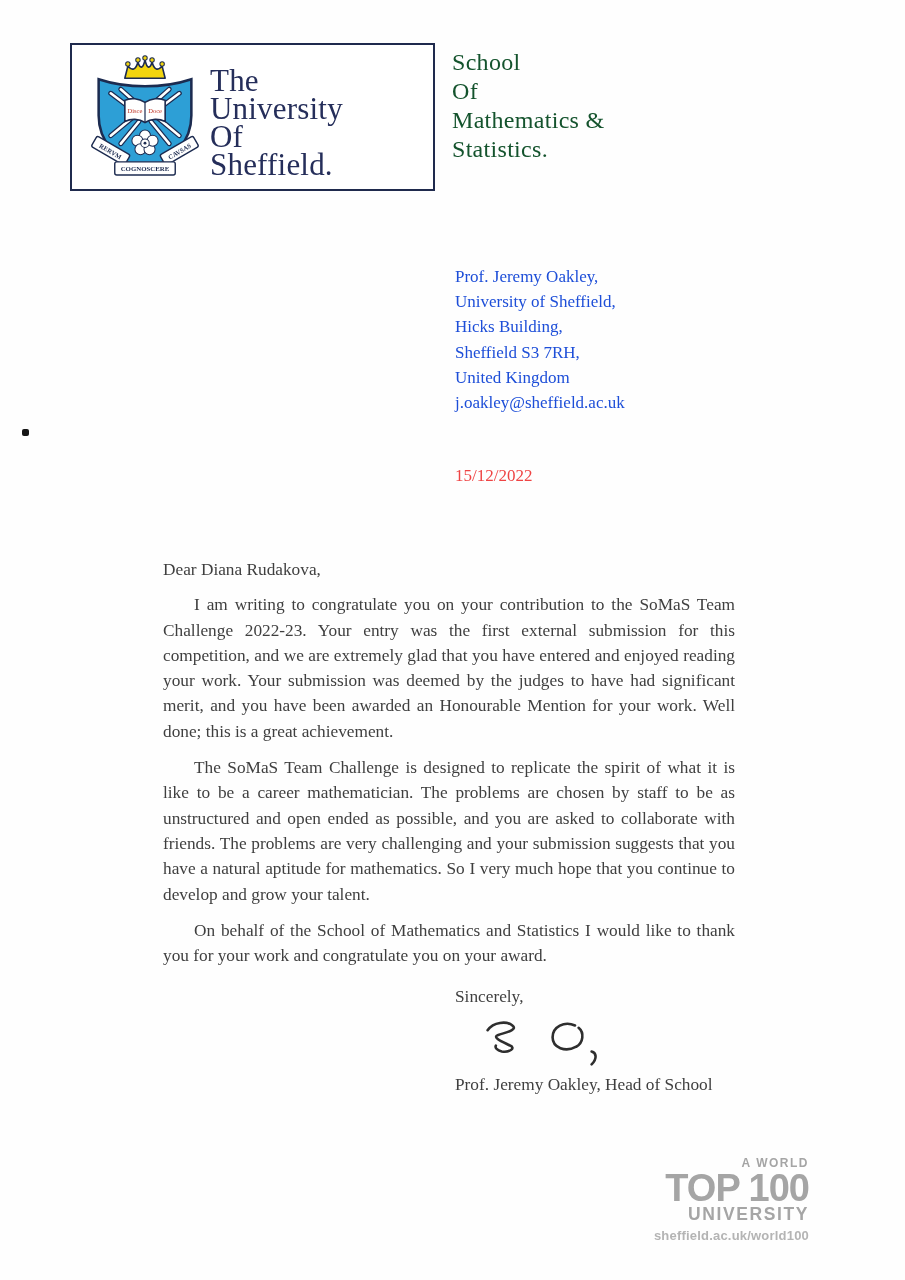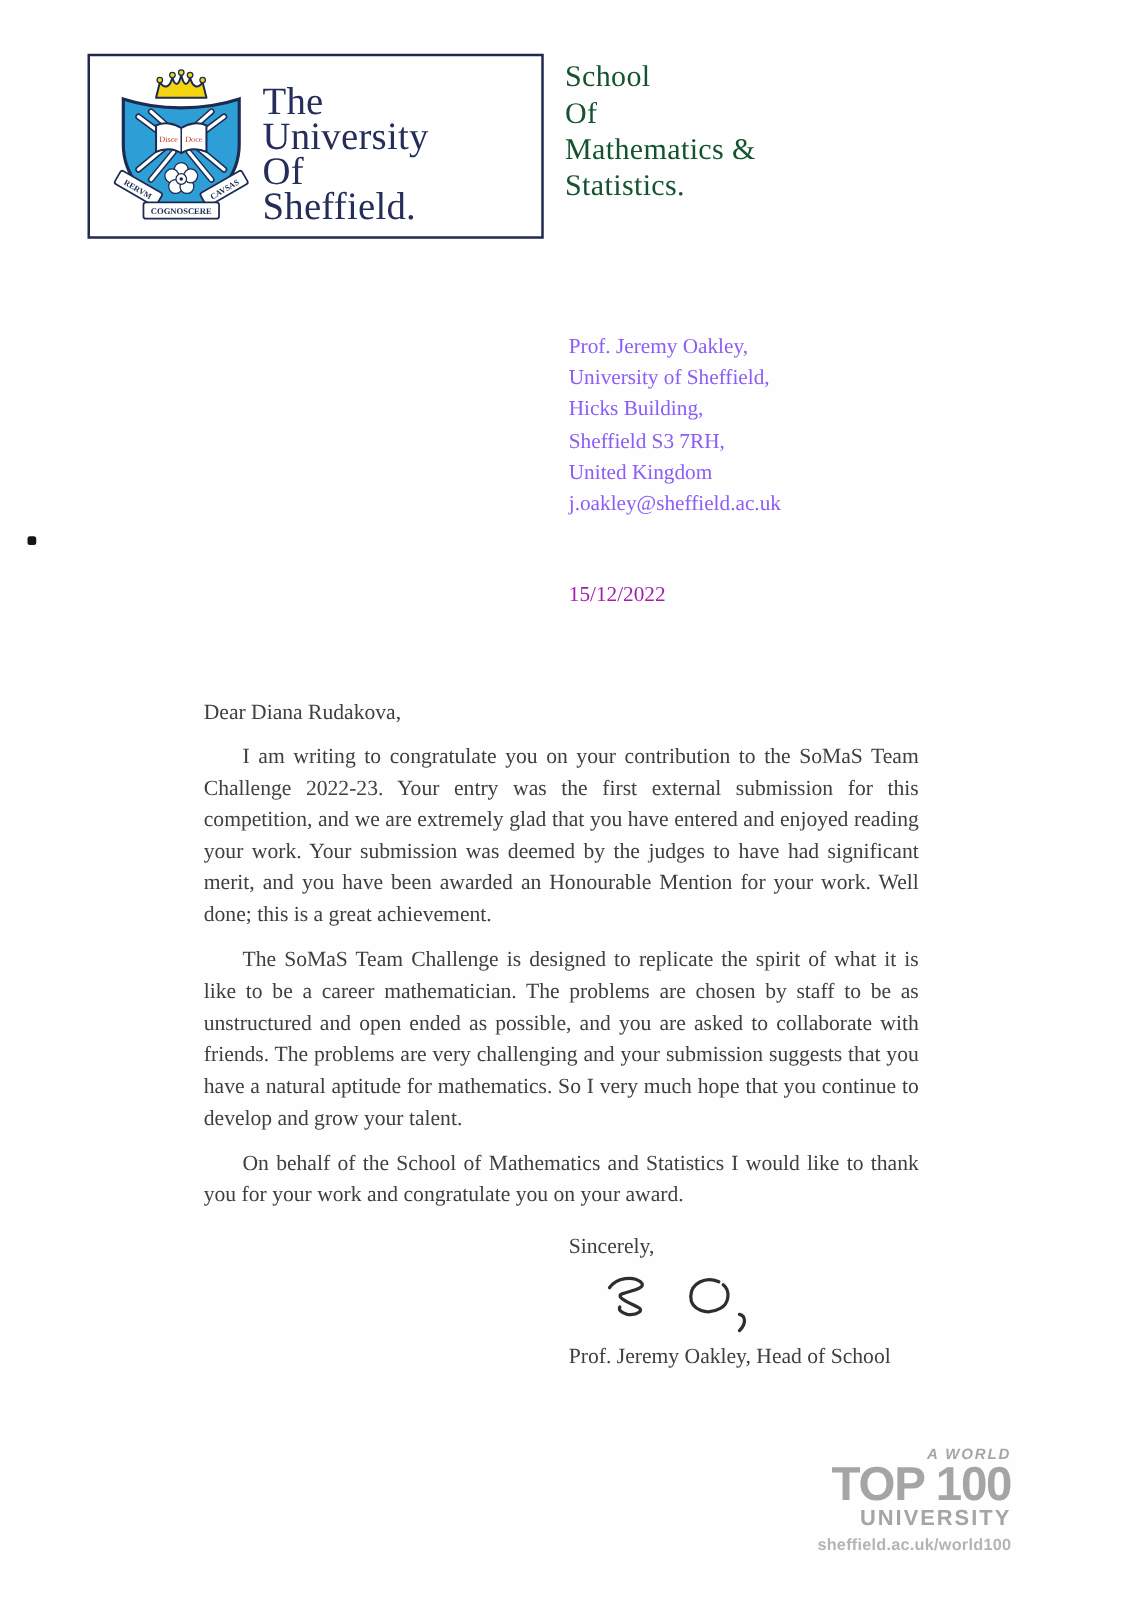--- a/index.html
+++ b/index.html
@@ -20,23 +20,23 @@
   }
 
   .school-block {
     position:absolute; left:452px; top:48px;
     font-size:24px; line-height:29px; color:#14532d; letter-spacing:0.3px;
   }
 
   
   .recipient {
     position:absolute; left:455px; top:264px;
-    font-size:17px; line-height:25.2px; color:#8b5cf6;
+    font-size:17px; line-height:25.2px; color:#1d4ed8;
   }
-  .date { position:absolute; left:455px; top:466px; font-size:17px; color:#a21caf; }
+  .date { position:absolute; left:455px; top:466px; font-size:17px; color:#ef4444; }
 
   
   .body-text {
     position:absolute; left:163px; top:557px; width:572px;
     font-size:17.3px; line-height:25.3px; color:#3f3f3f;
   }
   .salutation { margin:0 0 10px 0; }
   .body-text p { margin:0 0 11px 0; text-align:justify; text-indent:31px; }
   .closing { margin:16px 0 0 292px; }
   .signature-wrap { margin:6px 0 0 315px; height:54px; }
@@ -46,21 +46,21 @@
   .scan-dot {
     position:absolute; left:22px; top:429px; width:7px; height:7px;
     background:#151515; border-radius:2px;
   }
 
   
   .footer {
     position:absolute; right:96px; top:1156px; text-align:right;
     font-family:"Liberation Sans", sans-serif; color:#a5a5a5;
   }
-  .f-aworld { font-size:12px; font-weight:bold; letter-spacing:1.5px;font-style:italic; }
+  .f-aworld { font-size:12px; font-weight:bold; letter-spacing:1.5px; }
   .f-top100 { font-size:38px; font-weight:900; letter-spacing:-1px; line-height:0.85; margin-top:2px;text-align:right; }
   .f-univ   { font-size:17.5px; font-weight:bold; letter-spacing:1.6px; line-height:1.15; }
   .f-url    { font-size:13px; font-weight:bold; color:#b4b4b4; margin-top:4px; letter-spacing:0.2px; }
 </style>
 </head>
 <body>
 
 <div class="page">
 
   <div class="logo-box">

